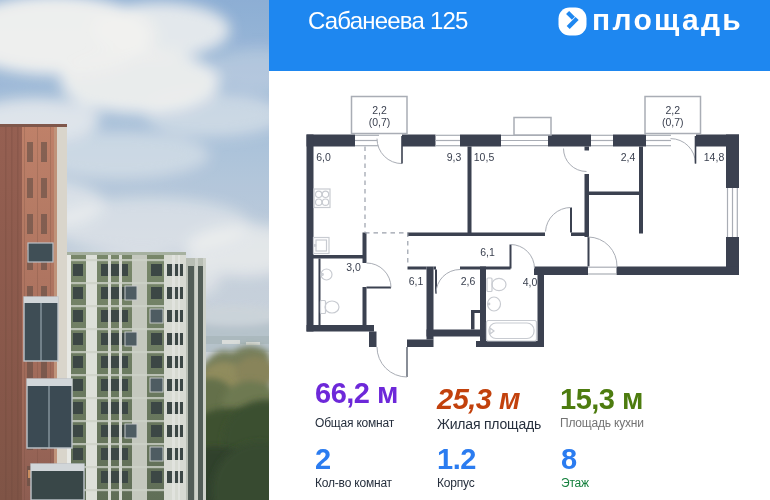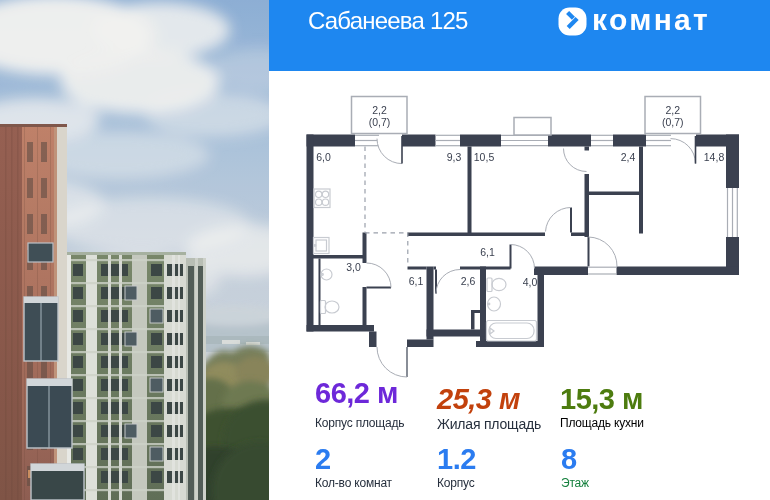--- a/index.html
+++ b/index.html
@@ -242,21 +242,21 @@
 <div class="abs" style="left:308px;top:7px;color:#fff;font-size:24px;font-weight:400;letter-spacing:-0.8px;">Сабанеева 125</div>
 
 <svg class="abs" style="left:557px;top:6px" width="32" height="32" viewBox="0 0 32 32">
   <rect x="1.5" y="1.5" width="28" height="28" rx="11" fill="#fff"></rect>
   <g stroke="#1e87f0" stroke-width="4.3" stroke-linecap="butt">
     <line x1="10.6" y1="6.5" x2="16.4" y2="12.3"></line>
     <line x1="20.1" y1="12.6" x2="11.2" y2="21.5"></line>
   </g>
 </svg>
 
-<div class="abs" style="left:592px;top:3px;color:#fff;font-size:30px;font-weight:700;letter-spacing:2.3px;">комнат</div>
+<div class="abs" style="left:592px;top:3px;color:#fff;font-size:30px;font-weight:700;letter-spacing:2.3px;">площадь</div>
 
 <svg class="abs" style="left:269px;top:71px" width="501" height="314" viewBox="269 71 501 314">
   <g fill="#3b4150">
 
     <rect x="306.5" y="134.5" width="48.5" height="12"></rect>
 
     <rect x="402" y="134.5" width="33.5" height="12"></rect>
 
     <rect x="460" y="134.5" width="41" height="12"></rect>
 
@@ -482,27 +482,27 @@
 
     <text x="416" y="284.5">6,1</text>
 
     <text x="468" y="284.5">2,6</text>
 
     <text x="530" y="285.5">4,0</text>
   </g>
 </svg>
 
 <div class="abs" style="left:315px;top:379px;color:#6d28d9;font-size:29px;font-weight:700;line-height:1;letter-spacing:-0.5px;">66,2 м</div>
-<div class="abs" style="left:315px;top:416px;color:#262f3d;font-size:12px;letter-spacing:-0.2px;">Корпус площадь</div>
+<div class="abs" style="left:315px;top:416px;color:#262f3d;font-size:12px;letter-spacing:-0.2px;">Общая комнат</div>
 
 <div class="abs" style="left:437px;top:385px;color:#c2410c;font-size:29px;font-weight:700;line-height:1;letter-spacing:-0.5px;font-style:italic;">25,3 м</div>
 <div class="abs" style="left:437px;top:416px;color:#262f3d;font-size:14px;letter-spacing:-0.2px;">Жилая площадь</div>
 
 <div class="abs" style="left:560px;top:385px;color:#4d7c0f;font-size:29px;font-weight:700;line-height:1;letter-spacing:-0.5px;">15,3 м</div>
-<div class="abs" style="left:560px;top:416px;color:#000000;font-size:12px;letter-spacing:-0.2px;">Площадь кухни</div>
+<div class="abs" style="left:560px;top:416px;color:#737373;font-size:12px;letter-spacing:-0.2px;">Площадь кухни</div>
 
 <div class="abs" style="left:315px;top:445px;color:#2b7cf0;font-size:29px;font-weight:700;line-height:1;letter-spacing:-0.5px;">2</div>
 <div class="abs" style="left:315px;top:476px;color:#262f3d;font-size:12px;letter-spacing:-0.2px;">Кол-во комнат</div>
 
 <div class="abs" style="left:437px;top:445px;color:#2b7cf0;font-size:29px;font-weight:700;line-height:1;letter-spacing:-0.5px;">1.2</div>
 <div class="abs" style="left:437px;top:476px;color:#262f3d;font-size:12px;letter-spacing:-0.2px;">Корпус</div>
 
 <div class="abs" style="left:561px;top:445px;color:#2b7cf0;font-size:29px;font-weight:700;line-height:1;letter-spacing:-0.5px;">8</div>
 <div class="abs" style="left:561px;top:476px;color:#15803d;font-size:12px;letter-spacing:-0.2px;">Этаж</div>
 

